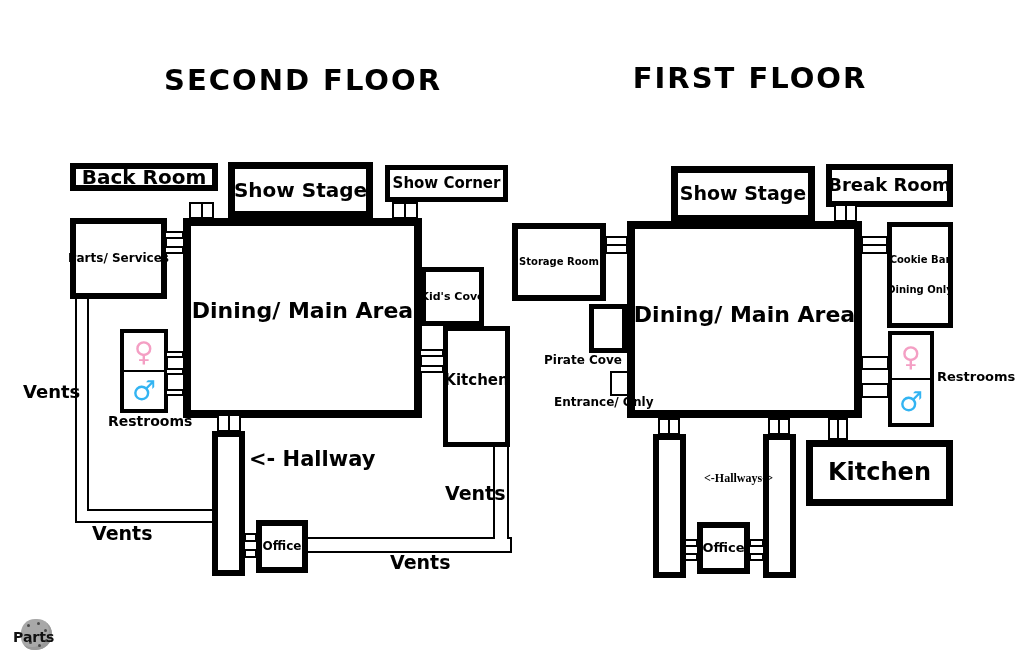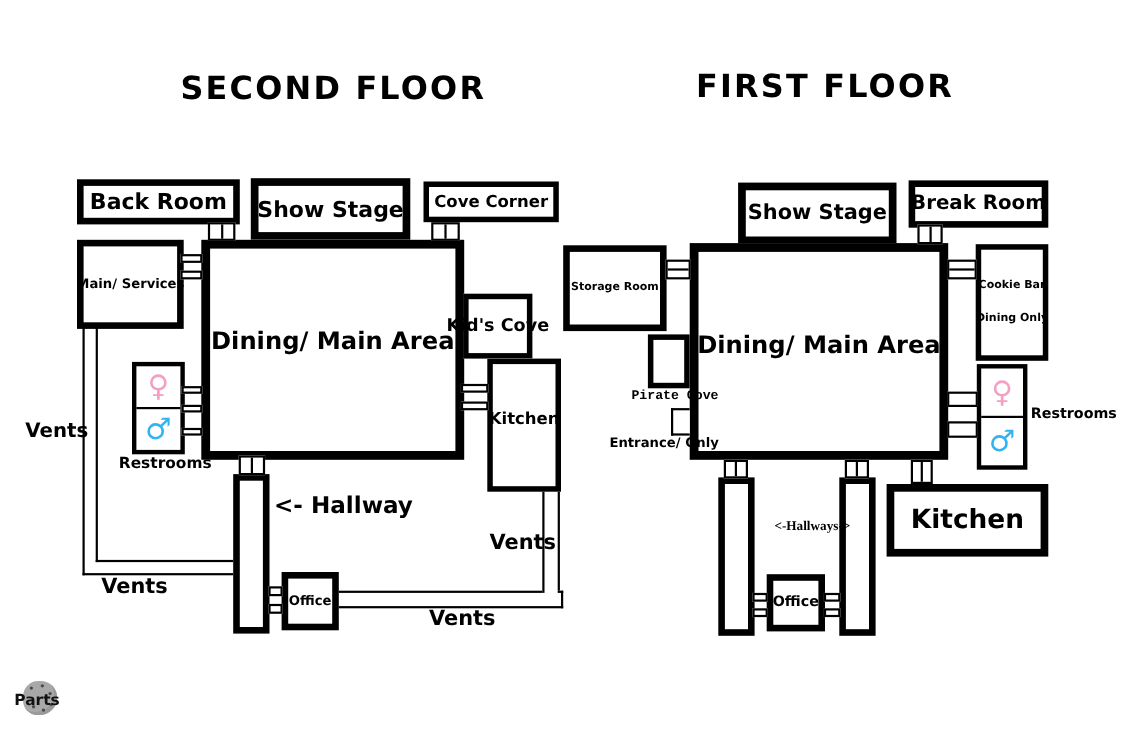--- a/index.html
+++ b/index.html
@@ -49,36 +49,36 @@
   }
 </style>
 </head>
 <body>
 
 <div id="canvas">
 
   <div>
     <div class="lbl title" style="left:164px;top:66px;width:276px;">SECOND FLOOR</div>
 
-    <div class="room" style="left:70px;top:163px;width:148px;height:41px;border-width:6px;font-size:20px;">
+    <div class="room" style="left:70px;top:163px;width:148px;height:28px;border-width:6px;font-size:20px;">
       <span>Back Room</span>
     </div>
     <div class="room" style="left:228px;top:162px;width:145px;height:56px;border-width:7px;font-size:20px;">
       <span>Show Stage</span>
     </div>
     <div class="room" style="left:385px;top:165px;width:123px;height:37px;border-width:5px;font-size:15px;">
-      <span>Cove Corner</span>
+      <span>Show Corner</span>
     </div>
     <div class="room" style="left:70px;top:218px;width:97px;height:81px;border-width:6px;font-size:12px;">
-      <span>Main/ Services</span>
+      <span>Parts/ Services</span>
     </div>
     <div class="room" style="left:183px;top:218px;width:239px;height:200px;border-width:8px;font-size:22px;padding-bottom:14px;">
       <span>Dining/ Main Area</span>
     </div>
-    <div class="room" style="left:421px;top:267px;width:63px;height:59px;border-width:5px;font-size:16px;">
+    <div class="room" style="left:421px;top:267px;width:63px;height:59px;border-width:5px;font-size:11px;">
       <span>Kid's Cove</span>
     </div>
     <div class="room" style="left:443px;top:326px;width:67px;height:121px;border-width:5px;font-size:15px;padding-bottom:12px;">
       <span>Kitchen</span>
     </div>
     <div class="room" style="left:212px;top:431px;width:33px;height:145px;border-width:6px;"></div>
     <div class="room" style="left:256px;top:520px;width:52px;height:53px;border-width:6px;font-size:12px;">
       <span>Office</span>
     </div>
 
@@ -169,21 +169,21 @@
     <div class="bar" style="left:861px;top:356px;width:28px;height:14px;"></div>
     <div class="bar" style="left:861px;top:383px;width:28px;height:15px;"></div>
     <div class="door door-v" style="left:658px;top:418px;width:22px;height:17px;"></div>
     <div class="door door-v" style="left:768px;top:418px;width:22px;height:17px;"></div>
     <div class="door door-v" style="left:828px;top:418px;width:20px;height:22px;"></div>
     <div class="bar" style="left:684px;top:539px;width:14px;height:8px;"></div>
     <div class="bar" style="left:684px;top:553px;width:14px;height:8px;"></div>
     <div class="bar" style="left:749px;top:539px;width:15px;height:8px;"></div>
     <div class="bar" style="left:749px;top:553px;width:15px;height:8px;"></div>
 
-    <div class="lbl" style="left:574px;top:354px;font-size:12px;font-family:Liberation Mono, monospace;">Pirate Cove</div>
+    <div class="lbl" style="left:544px;top:354px;font-size:12px;">Pirate Cove</div>
     <div class="lbl" style="left:554px;top:396px;font-size:12px;">Entrance/ Only</div>
     <div class="lbl" style="left:704px;top:472px;font-size:12px;font-family:Liberation Serif, serif;">&lt;-Hallways-&gt;</div>
   </div>
 
   <div>
     <div class="cookie-blob">
       <div class="cookie-dot" style="left:6px;top:5px;"></div>
       <div class="cookie-dot" style="left:16px;top:3px;"></div>
       <div class="cookie-dot" style="left:23px;top:10px;"></div>
       <div class="cookie-dot" style="left:8px;top:22px;"></div>

